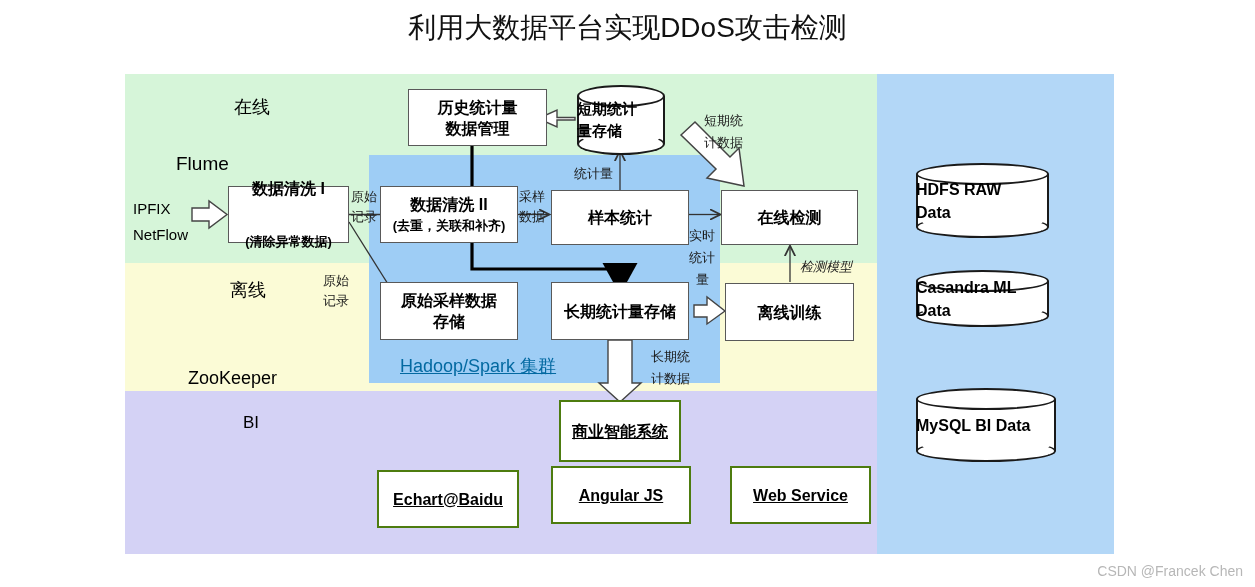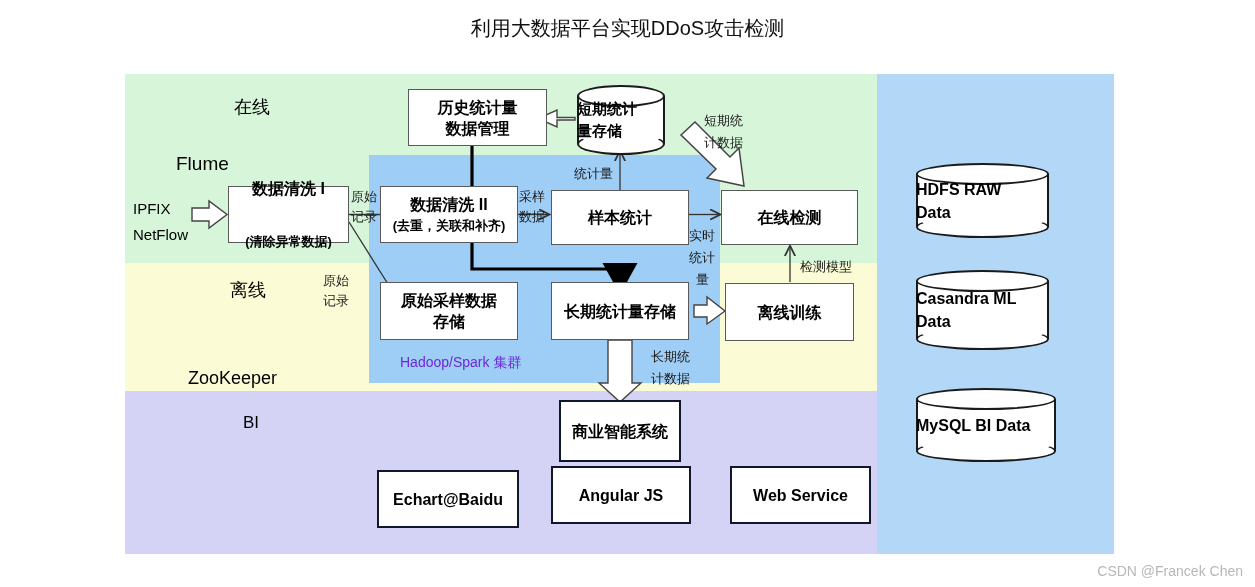--- a/index.html
+++ b/index.html
@@ -2,42 +2,42 @@
 <html><head>
 <meta charset="utf-8">
 <style>
   html,body{margin:0;padding:0;background:#ffffff;}
   body{width:1255px;height:587px;position:relative;overflow:hidden;
        font-family:"Liberation Sans","DejaVu Sans",sans-serif;color:#000;}
   #stage{position:absolute;left:0;top:0;width:1255px;height:587px;}
 
   
   .title{position:absolute;left:0;top:8px;width:1255px;text-align:center;
-         font-size:20px;line-height:40px;font-weight:400;color:#111;}
+         font-size:28px;line-height:40px;font-weight:400;color:#111;}
 
   
   .band{position:absolute;}
   .band-online { left:125px; top:74px;  width:752px; height:189px; background:#d6f5d9; }
   .band-offline{ left:125px; top:263px; width:752px; height:128px; background:#fbfbd6; }
   .band-bi     { left:125px; top:391px; width:752px; height:163px; background:#d4d2f5; }
   .band-right  { left:877px; top:74px;  width:237px; height:480px; background:#b3d7f7; }
 
   .band-label{position:absolute;font-size:17px;color:#000;white-space:nowrap;}
 
   
   .cluster{position:absolute;left:369px;top:155px;width:351px;height:228px;background:#9ecdf5;}
-  .cluster-label{position:absolute;left:400px;top:354px;font-size:14px;color:#6d28d9;white-space:nowrap;}
+  .cluster-label{position:absolute;left:400px;top:354px;font-size:18px;color:#0369a1;white-space:nowrap;text-decoration:underline;}
 
   
   .box{position:absolute;background:#fff;border:1px solid #595959;
        box-sizing:border-box;display:flex;flex-direction:column;
        align-items:center;justify-content:center;text-align:center;
        font-weight:bold;font-size:16px;line-height:21px;color:#000;}
   .box .sub{font-size:13px;font-weight:bold;line-height:18px;margin-top:2px;}
-  .box.thick{border:2px solid #0f172a;}
+  .box.thick{border:2px solid #4d7c0f;text-decoration:underline;}
 
   
   .cyl{position:absolute;}
   .cyl .body{position:absolute;left:0;right:0;top:11px;bottom:11px;
              background:#fff;border-left:2px solid #1a1a1a;border-right:2px solid #1a1a1a;}
   .cyl .top{position:absolute;left:0;top:0;width:100%;height:22px;box-sizing:border-box;
             background:#fff;border:2px solid #1a1a1a;border-radius:50%;}
   .cyl .bot{position:absolute;left:0;bottom:0;width:100%;height:22px;box-sizing:border-box;
             background:#fff;border:2px solid #1a1a1a;border-radius:50%;
             border-top-color:transparent;}
@@ -128,21 +128,21 @@
 
   <div class="etxt" style="left:574px;top:165px;">统计量</div>
 
   <div class="etxt" style="left:704px;top:112px;">短期统</div>
   <div class="etxt" style="left:704px;top:134px;">计数据</div>
 
   <div class="etxt" style="left:689px;top:227px;">实时</div>
   <div class="etxt" style="left:689px;top:249px;">统计</div>
   <div class="etxt" style="left:696px;top:271px;">量</div>
 
-  <div class="etxt" style="left:800px;top:258px;">检测模型</div>
+  <div class="etxt" style="left:800px;top:258px;font-style:italic;">检测模型</div>
 
   <div class="etxt" style="left:651px;top:348px;">长期统</div>
   <div class="etxt" style="left:651px;top:370px;">计数据</div>
 
   <div class="box" style="left:228px;top:186px;width:121px;height:57px;gap:32px;">
     <span>数据清洗 I</span>
     <span class="sub">(清除异常数据)</span>
   </div>
 
   <div class="box" style="left:380px;top:186px;width:138px;height:57px;">
@@ -205,21 +205,21 @@
   <div class="cyl" style="left:916px;top:163px;width:133px;height:75px;">
     <div class="body"></div>
     <div class="bot"></div>
     <div class="top"></div>
     <div class="lbl">
       <span>HDFS RAW</span>
       <span>Data</span>
     </div>
   </div>
 
-  <div class="cyl" style="left:916px;top:270px;width:133px;height:80px;">
+  <div class="cyl" style="left:916px;top:270px;width:133px;height:57px;">
     <div class="body"></div>
     <div class="bot"></div>
     <div class="top"></div>
     <div class="lbl">
       <span>Casandra ML</span>
       <span>Data</span>
     </div>
   </div>
 
   <div class="cyl" style="left:916px;top:388px;width:140px;height:74px;">

